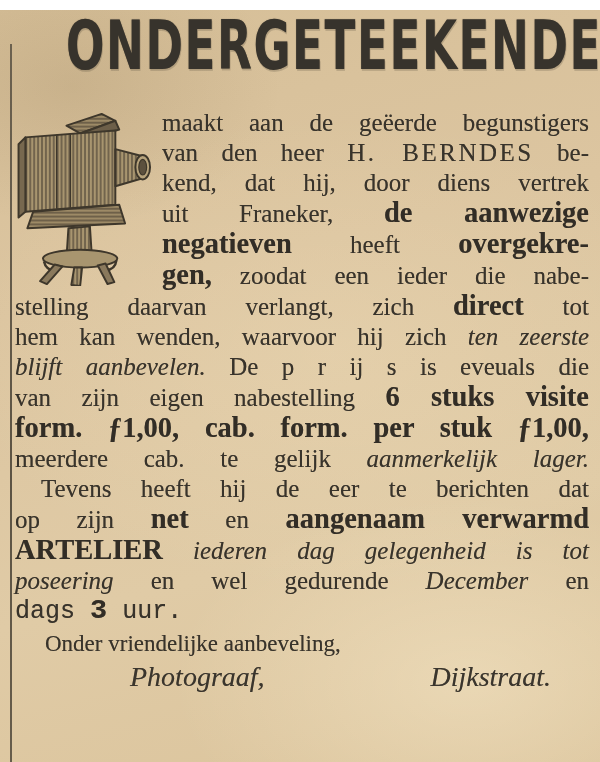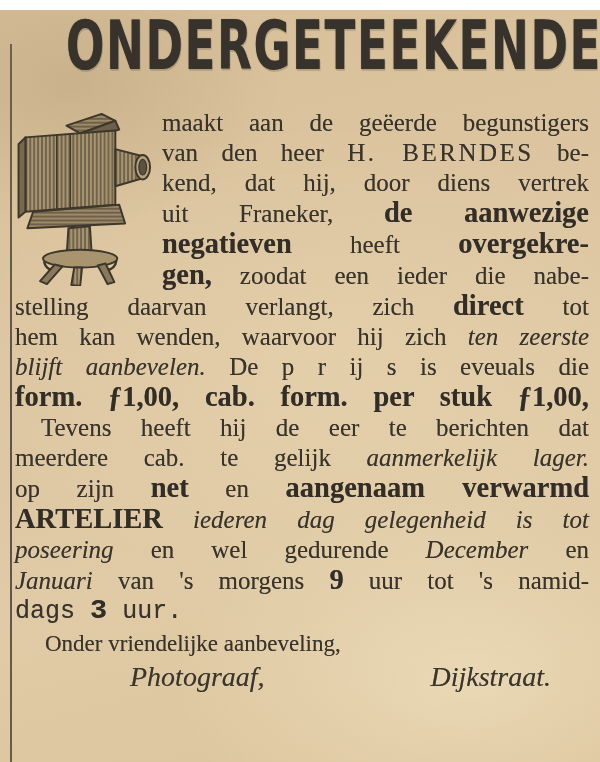--- a/index.html
+++ b/index.html
@@ -98,27 +98,27 @@
     <div>
         <div class="line"><span>maakt aan de geëerde begunstigers</span></div>
         <div class="line"><span>van den heer </span><span class="sp">H. BERNDES</span><span> be-</span></div>
         <div class="line"><span>kend, dat hij, door diens vertrek</span></div>
         <div class="line"><span>uit Franeker, </span><span class="bl">de aanwezige</span></div>
         <div class="line"><span class="bl">negatieven</span><span> heeft </span><span class="bl">overgekre-</span></div>
         <div class="line"><span class="bl">gen,</span><span> zoodat een ieder die nabe-</span></div>
         <div class="line"><span>stelling daarvan verlangt, zich </span><span class="bl">direct</span><span> tot</span></div>
         <div class="line"><span>hem kan wenden, waarvoor hij zich </span><span class="i">ten zeerste</span></div>
         <div class="line"><span class="i">blijft aanbevelen.</span><span> De p r ij s is eveuals die</span></div>
+        <div class="line"><span>van zijn eigen nabestelling </span><span class="bl">6 stuks visite</span></div>
         <div class="line"><span class="bl">form. ƒ1,00, cab. form. per stuk ƒ1,00,</span></div>
+        <div class="line"><span>meerdere cab. te gelijk </span><span class="i">aanmerkelijk lager.</span></div>
         <div class="line ind"><span>Tevens heeft hij de eer te berichten dat</span></div>
-        <div class="line"><span>meerdere cab. te gelijk </span><span class="i">aanmerkelijk lager.</span></div>
         <div class="line"><span>op zijn </span><span class="bl">net</span><span> en </span><span class="bl">aangenaam verwarmd</span></div>
         <div class="line"><span class="bl">ARTELIER</span><span> </span><span class="i">iederen dag gelegenheid is tot</span></div>
         <div class="line"><span class="i">poseering</span><span> en wel gedurende </span><span class="i">December</span><span> en</span></div>
-        <div class="line"><span class="i">Januari</span><span> van 's morgens </span><span class="bl">9</span><span> uur tot 's namid-</span></div>
         <div class="line noj"><span>dags </span><span class="bl">3</span><span> uur.</span></div>
       </div>
 
     <div class="salutation">Onder vriendelijke aanbeveling,</div>
     <div class="rolerow">
       <span>Photograaf,</span>
       <span>Dijkstraat.</span>
     </div>
   </div>
 

